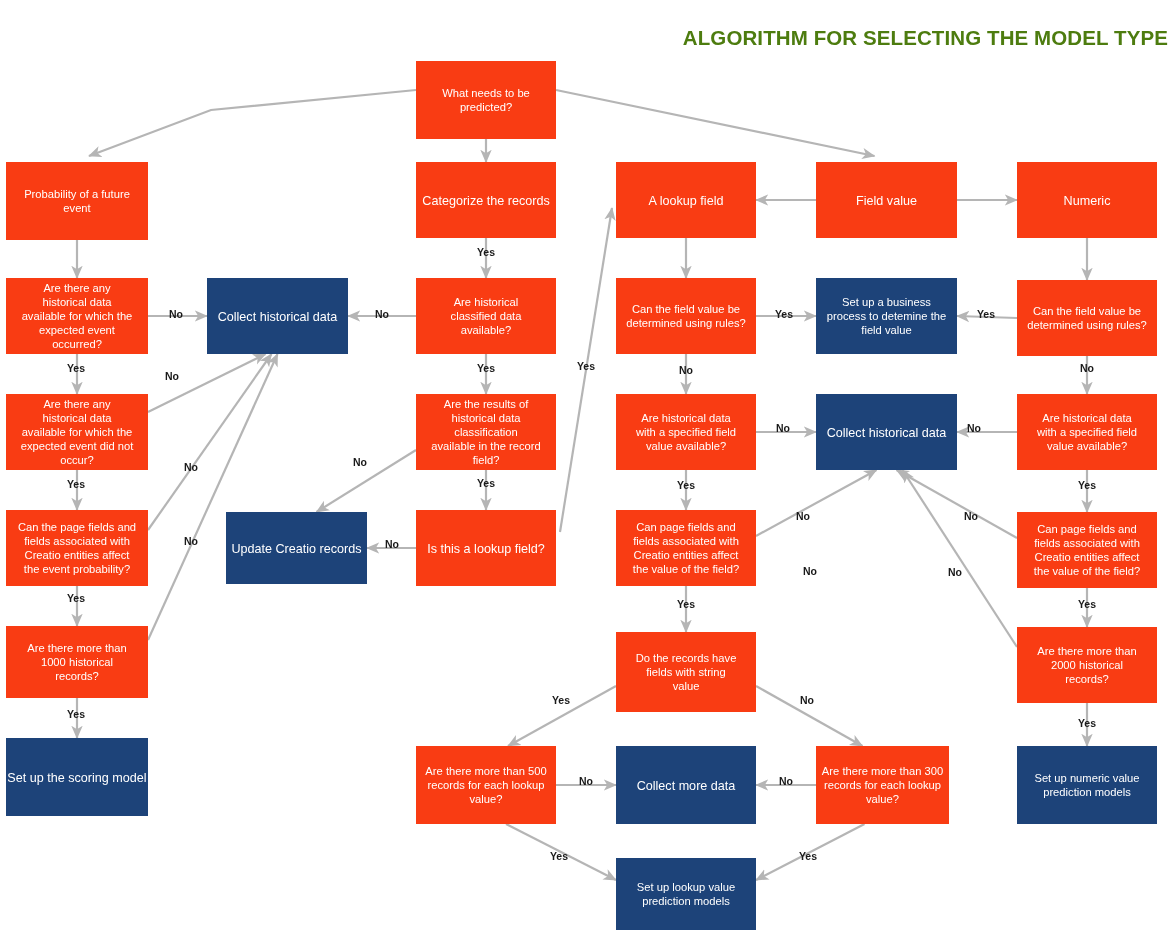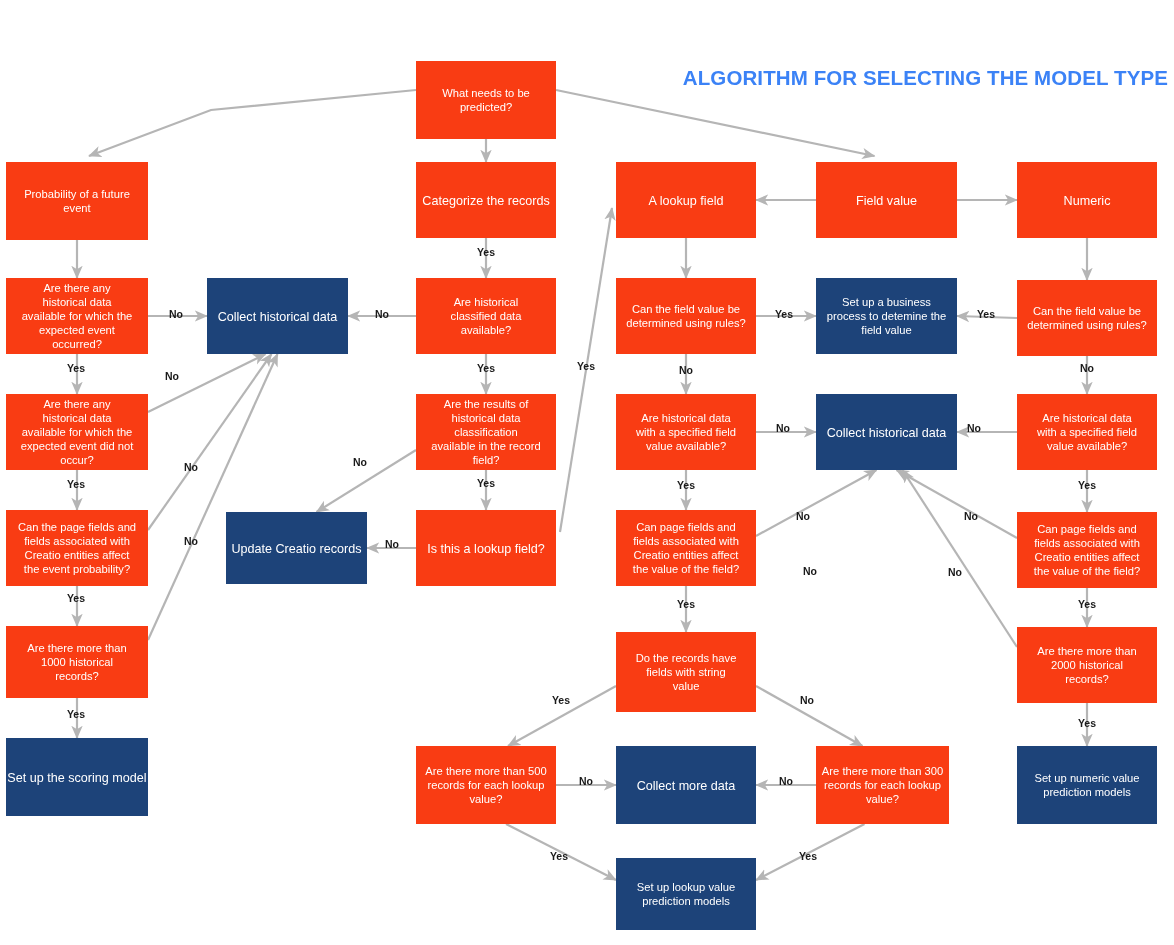--- a/index.html
+++ b/index.html
@@ -20,24 +20,23 @@
     width: 1174px;
     height: 945px;
   }
   .title {
     position: absolute;
     right: 6px;
     top: 26px;
     font-family: "Liberation Sans", sans-serif;
     font-size: 20.5px;
     font-weight: bold;
-    color: #3b82f6;
+    color: #4d7c0f;
     letter-spacing: 0.1px;
     white-space: nowrap;
-    margin-top: 40px;
   }
   svg { position: absolute; left: 0; top: 0; }
   .node rect { stroke: none; }
   .node-label {
     font-family: "Liberation Sans", sans-serif;
     fill: #ffffff;
     font-size: 11.2px;
     text-anchor: middle;
   }
   .node-label.big { font-size: 12.6px; }

